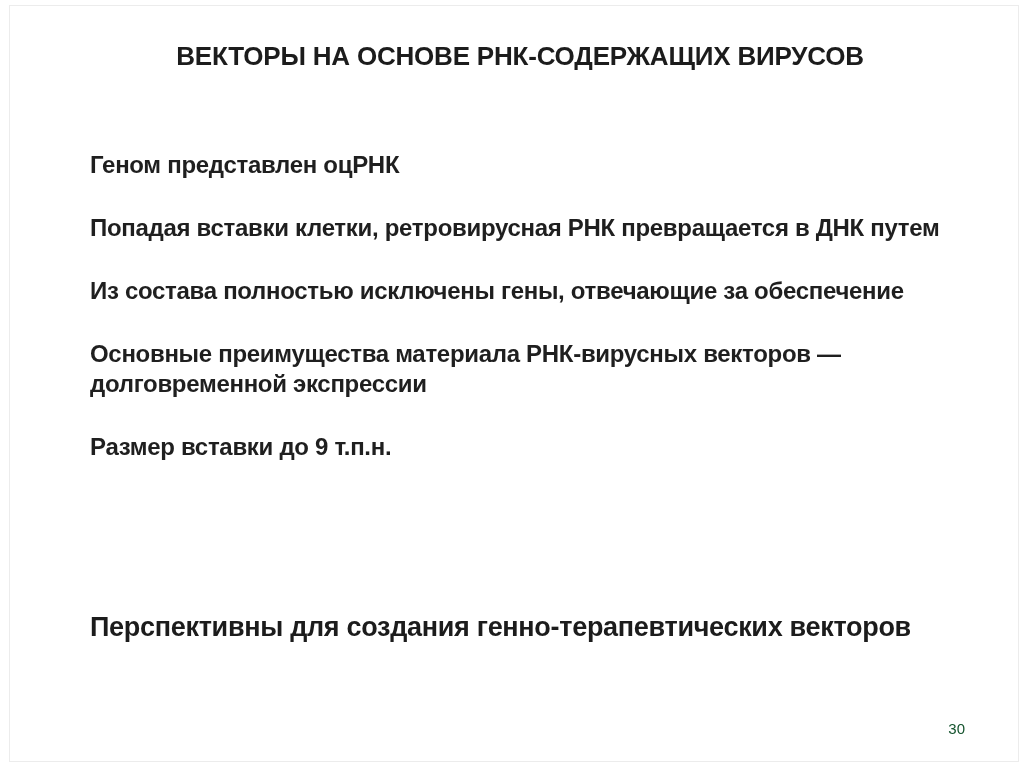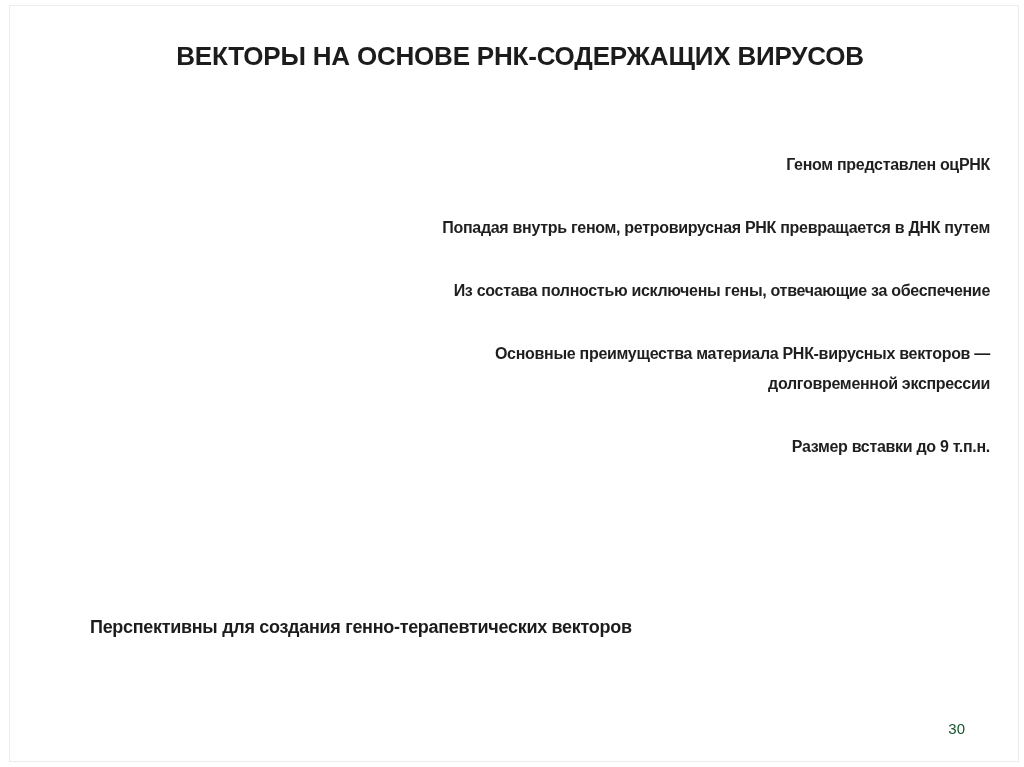--- a/index.html
+++ b/index.html
@@ -39,36 +39,35 @@
     white-space: nowrap;
   }
   .body {
     position: absolute;
     left: 90px;
     top: 150px;
     width: 900px;
   }
   .para {
     margin: 0 0 33px 0;
-    font-size: 16px;
+    font-size: 24px;
     font-weight: bold;
     line-height: 30px;
     letter-spacing: -0.3px;
     color: #1f1f1f;
-    text-align: right;
   }
   .line {
     display: block;
     white-space: nowrap;
   }
   .conclusion {
     position: absolute;
     left: 90px;
     top: 611px;
-    font-size: 18px;
+    font-size: 27px;
     font-weight: bold;
     letter-spacing: -0.3px;
     line-height: 32px;
     color: #1c1c1c;
     white-space: nowrap;
   }
   .page-number {
     position: absolute;
     right: 59px;
     top: 720px;
@@ -86,21 +85,21 @@
 
   <h1 class="title">ВЕКТОРЫ НА ОСНОВЕ РНК-СОДЕРЖАЩИХ ВИРУСОВ</h1>
 
   <div class="body">
 
     <p class="para">
       <span class="line">Геном представлен оцРНК</span>
     </p>
 
     <p class="para">
-      <span class="line">Попадая внутрь геном, ретровирусная РНК превращается в ДНК путем</span>
+      <span class="line">Попадая вставки клетки, ретровирусная РНК превращается в ДНК путем</span>
     </p>
 
     <p class="para">
       <span class="line">Из состава полностью исключены гены, отвечающие за обеспечение</span>
     </p>
 
     <p class="para">
       <span class="line">Основные преимущества материала РНК-вирусных векторов —</span>
       <span class="line">долговременной экспрессии</span>
     </p>

